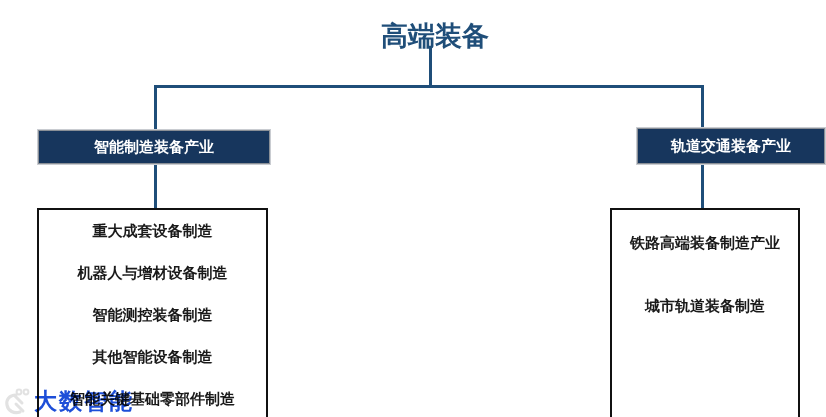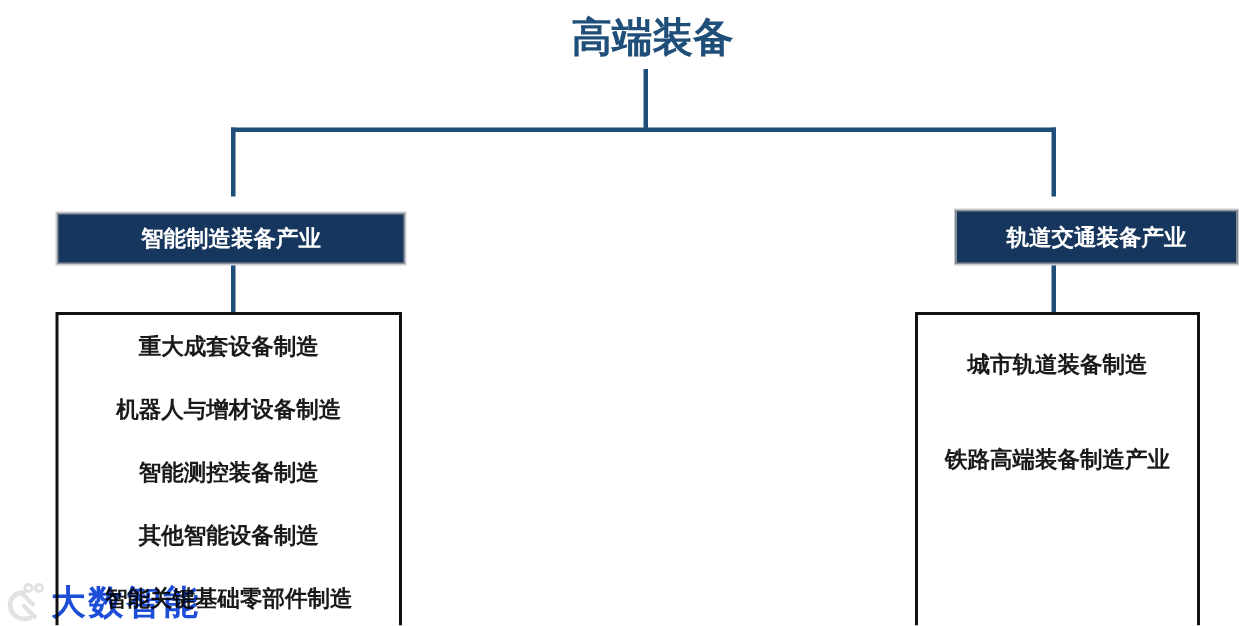--- a/index.html
+++ b/index.html
@@ -5,42 +5,41 @@
   html,body{margin:0;padding:0;background:#ffffff;}
   #canvas{
     position:relative;
     width:826px;height:417px;
     overflow:hidden;
     background:#ffffff;
     font-family:"Liberation Sans", sans-serif;
   }
   .title{
     position:absolute;
-    left:435px;top:7px;
+    left:435px;top:18px;
     transform:translateX(-50%);
     font-size:27px;
     font-weight:bold;
     color:#1F4E79;
     white-space:nowrap;
   }
   .line{position:absolute;background:#1F4E79;}
   .vline{width:3px;}
   .hline{height:3px;}
   .branch-header{
     position:absolute;
     background:#17365D;
     border:1px solid #8a8f96;
     box-shadow:0 0 0 1px #c9ccd1;
     color:#ffffff;
     font-size:15px;
     font-weight:bold;
     display:flex;align-items:center;justify-content:center;
     white-space:nowrap;
     z-index:3;
-    margin-top:12px;
   }
   .hdr-left{left:38px;top:130px;width:230px;height:32px;}
   .hdr-right{left:637px;top:128px;width:186px;height:34px;}
   .list-box{
     position:absolute;
     background:#ffffff;
     border:2px solid #111111;
     z-index:2;
     display:flex;flex-direction:column;
     box-sizing:border-box;
@@ -96,22 +95,22 @@
 
   <div class="list-box list-left">
     <div class="list-item">重大成套设备制造</div>
     <div class="list-item">机器人与增材设备制造</div>
     <div class="list-item">智能测控装备制造</div>
     <div class="list-item">其他智能设备制造</div>
     <div class="list-item">智能关键基础零部件制造</div>
   </div>
 
   <div class="list-box list-right">
+    <div class="list-item">铁路高端装备制造产业</div>
     <div class="list-item">城市轨道装备制造</div>
-    <div class="list-item">铁路高端装备制造产业</div>
   </div>
 
   <div class="watermark">
     <span>
       <svg width="30" height="30" viewBox="0 0 30 30" fill="none">
         <path d="M14 8 C7 8 4 13 5 18 C6 24 12 27 18 25" stroke="#E2E2E2" stroke-width="3.2" stroke-linecap="round" fill="none"></path>
         <path d="M13 9 L20 16 M14 17 L21 24" stroke="#E2E2E2" stroke-width="3" stroke-linecap="round"></path>
         <circle cx="17" cy="5" r="2.4" stroke="#E2E2E2" stroke-width="2" fill="none"></circle>
         <circle cx="24" cy="5" r="2.4" stroke="#E2E2E2" stroke-width="2" fill="none"></circle>
       </svg>

